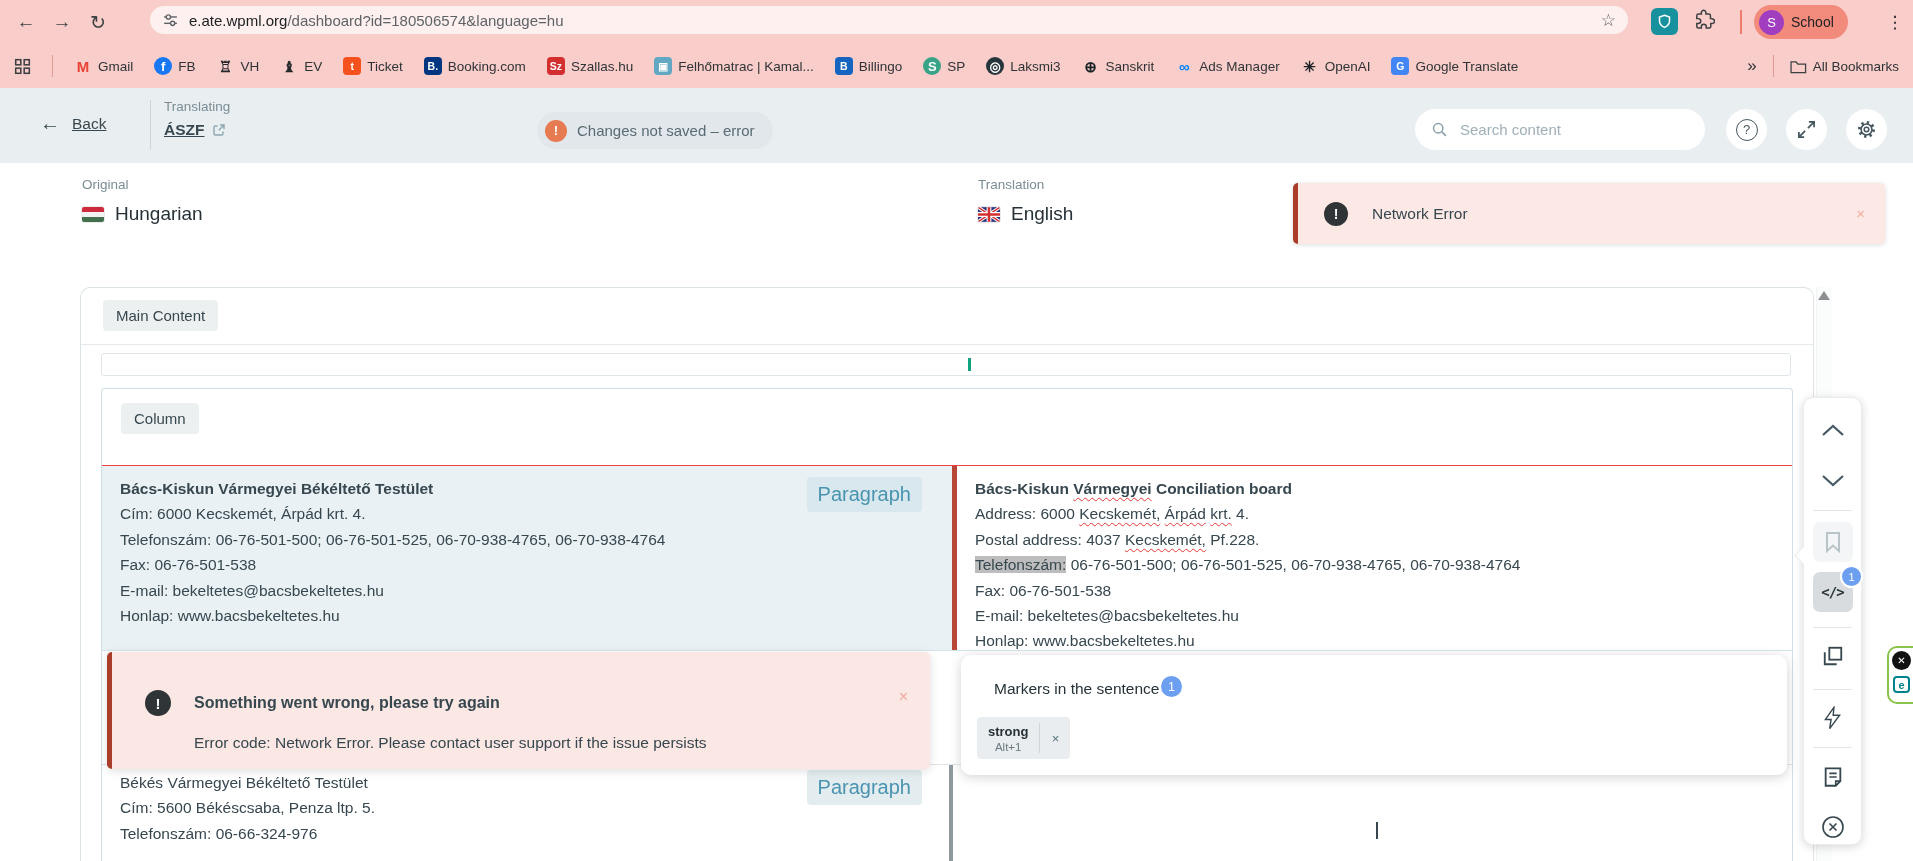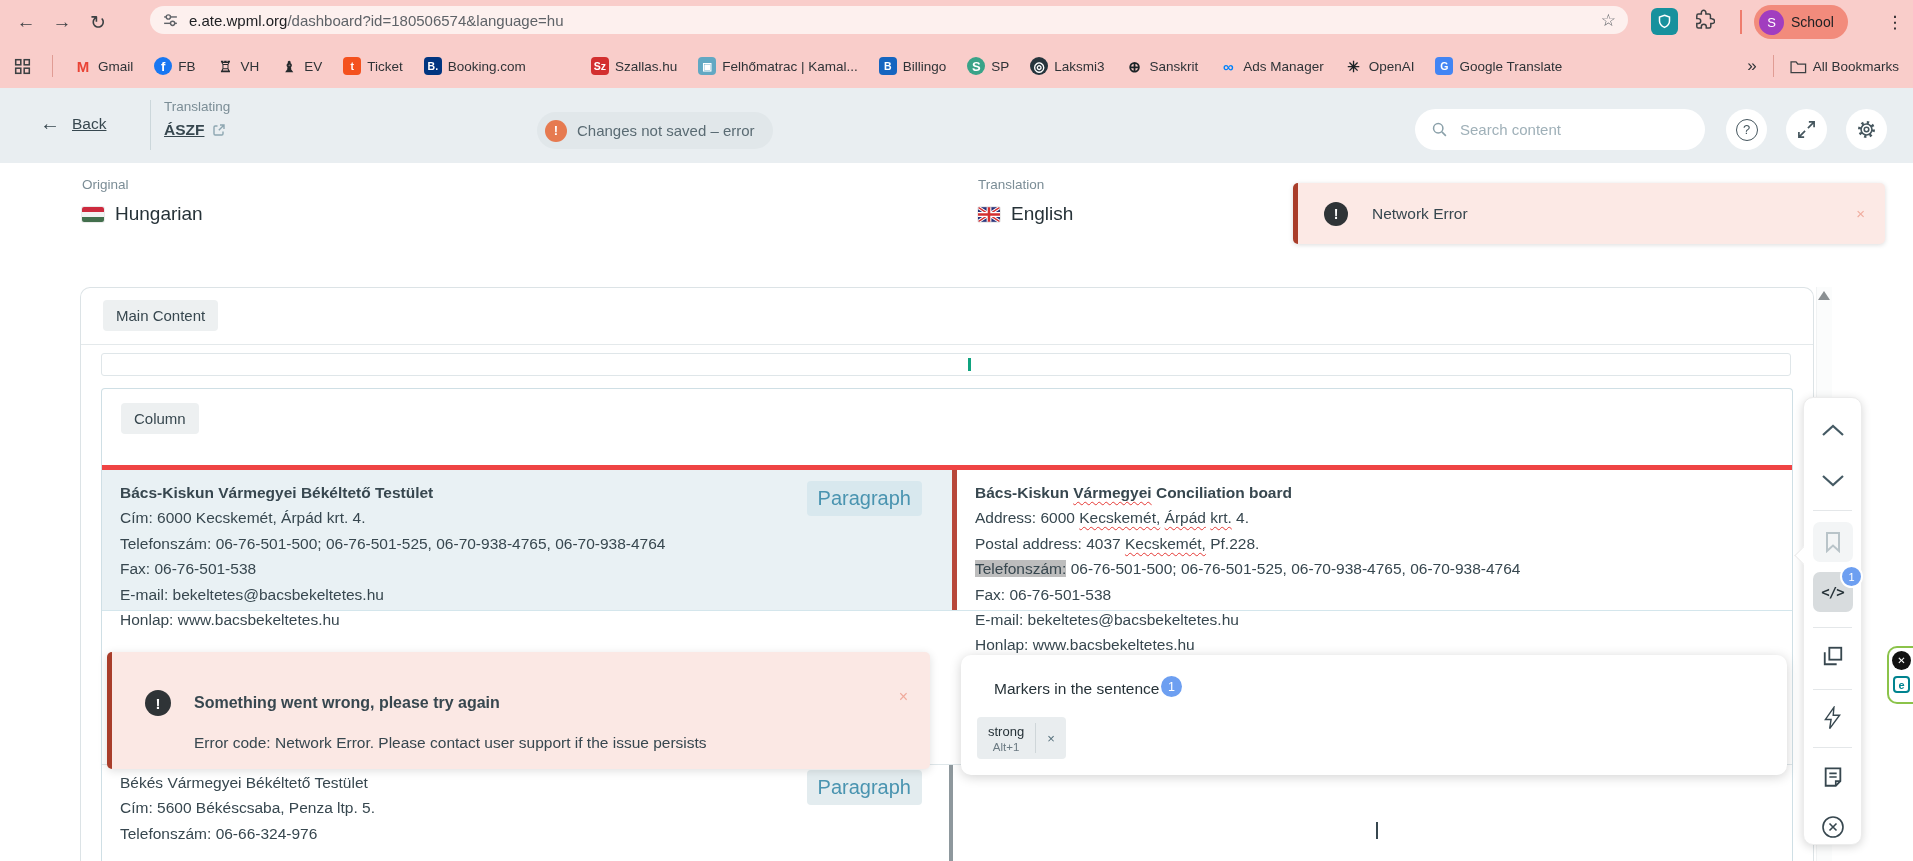--- a/index.html
+++ b/index.html
@@ -66,21 +66,21 @@
   .main-card{position:absolute;left:80px;top:287px;width:1734px;height:574px;background:#fff;border:1px solid #dce3e6;border-bottom:none;border-radius:10px 10px 0 0;box-sizing:border-box;}
   .chip{display:inline-block;background:#edf0f1;border-radius:4px;padding:7px 13px;font-size:15px;color:#37474f;}
   .mc-chip{position:absolute;left:22px;top:12px;}
   .mc-divider{position:absolute;left:0;top:56px;width:100%;border-top:1px solid #e4e9eb;}
   .empty-row{position:absolute;left:20px;top:65px;width:1690px;height:23px;border:1px solid #dfe6e9;border-radius:3px;box-sizing:border-box;}
   .cursor-mark{position:absolute;left:866px;top:4px;width:3px;height:13px;background:#0fa37f;}
   .column-box{position:absolute;left:20px;top:100px;width:1692px;height:473px;border:1px solid #cfdfe5;border-bottom:none;border-radius:4px 4px 0 0;box-sizing:border-box;}
   .col-chip{position:absolute;left:19px;top:14px;}
 
   .seg-row{position:absolute;left:0;width:1690px;}
-  .row1{top:76px;height:146px;border-top:5px solid #ef4444;border-bottom:1px solid #d4e6ec;box-sizing:border-box;text-decoration:underline;}
+  .row1{top:76px;height:186px;border-top:1px solid #ef4444;border-bottom:1px solid #d4e6ec;box-sizing:border-box;text-decoration:underline;}
   .row1 .cell-src{position:absolute;left:0;top:0;width:850px;height:100%;background:#e9f1f4;}
   .row1 .seg-div{position:absolute;left:850px;top:0;width:5px;height:100%;background:#b8473a;}
   .row1 .cell-tgt{position:absolute;left:855px;top:0;width:835px;height:100%;background:#fff;}
   .row2{top:375px;height:98px;border-top:1px solid #dfe7ea;box-sizing:border-box;}
   .row2 .cell-src{position:absolute;left:0;top:0;width:847px;height:100%;background:#fff;}
   .row2 .seg-div{position:absolute;left:847px;top:0;width:4px;height:100%;background:#8e989d;}
   .row2 .cell-tgt{position:absolute;left:851px;top:0;width:839px;height:100%;background:#fff;}
   .cell-text{padding:10px 100px 0 18px;font-size:15.5px;color:#37474f;}
   .tline{line-height:25.4px;white-space:nowrap;}
   .tline.bold{font-weight:bold;}
@@ -96,21 +96,21 @@
   .err-icon{position:absolute;left:33px;top:38px;width:26px;height:26px;border-radius:50%;background:#2f3437;color:#fff;font-weight:bold;font-size:15px;display:flex;align-items:center;justify-content:center;}
   .err-title{position:absolute;left:82px;top:42px;font-size:16px;font-weight:bold;color:#37474f;}
   .err-body{position:absolute;left:82px;top:82px;font-size:15.5px;color:#37474f;}
   .err-x{position:absolute;right:22px;top:36px;color:#f0a99b;font-size:16px;cursor:pointer;}
 
   .markers-panel{position:absolute;left:961px;top:655px;width:826px;height:120px;background:#fff;border-radius:10px;box-shadow:0 2px 12px rgba(0,0,0,.18);z-index:7;}
   .mk-title{position:absolute;left:33px;top:25px;font-size:15.5px;color:#263238;}
   .mk-badge{position:absolute;left:200px;top:21px;width:21px;height:21px;border-radius:50%;background:#6d9ff1;color:#fff;font-size:12.5px;display:flex;align-items:center;justify-content:center;}
   .mk-chip{position:absolute;left:16px;top:62px;height:42px;background:#e9edef;border-radius:4px;display:flex;align-items:stretch;}
   .mk-cell{display:flex;flex-direction:column;align-items:center;justify-content:center;padding:0 11px;}
-  .mk-name{font-size:13px;font-weight:normal;color:#263238;}
+  .mk-name{font-size:13px;font-weight:bold;color:#263238;}
   .mk-short{font-size:11.5px;color:#6b7a82;margin-top:2px;}
   .mk-sep{width:1px;background:#cfd6d9;margin:6px 0;}
   .mk-x{display:flex;align-items:center;justify-content:center;width:30px;color:#546e7a;font-size:13px;cursor:pointer;}
 
   
   .scroll-track{position:absolute;left:1816px;top:287px;width:15px;height:574px;background:#fbfcfc;border-left:1px solid #f1f3f4;}
   .scroll-up{position:absolute;left:1818px;top:291px;width:0;height:0;border-left:6px solid transparent;border-right:6px solid transparent;border-bottom:9px solid #8a8f92;}
   .side-panel{position:absolute;left:1803px;top:397px;width:59px;height:448px;background:#fff;border:1px solid #ececec;border-radius:10px;box-shadow:0 2px 10px rgba(0,0,0,.16);z-index:8;box-sizing:border-box;}
   .sp-item{position:absolute;left:50%;transform:translateX(-50%);display:flex;align-items:center;justify-content:center;cursor:pointer;}
   .sp-div{position:absolute;left:9px;width:39px;border-top:1px solid #e4e7e9;}
@@ -194,21 +194,21 @@
         </span>
         <span class="bm-item">
           <span class="bm-ico rounded" style="color: rgb(255, 255, 255); background: rgb(244, 81, 30);">t</span>
           <span>Ticket</span>
         </span>
         <span class="bm-item">
           <span class="bm-ico rounded" style="color: rgb(255, 255, 255); background: rgb(0, 53, 128);">B.</span>
           <span>Booking.com</span>
         </span>
         <span class="bm-item">
-          <span class="bm-ico rounded" style="color: rgb(255, 255, 255); background: rgb(211, 47, 47); margin-left: 44px;">Sz</span>
+          <span class="bm-ico rounded" style="color: rgb(255, 255, 255); background: rgb(211, 47, 47);">Sz</span>
           <span>Szallas.hu</span>
         </span>
         <span class="bm-item">
           <span class="bm-ico rounded" style="color: rgb(255, 255, 255); background: rgb(98, 168, 195);">▣</span>
           <span>Felhőmatrac | Kamal...</span>
         </span>
         <span class="bm-item">
           <span class="bm-ico rounded" style="color: rgb(255, 255, 255); background: rgb(21, 101, 192);">B</span>
           <span>Billingo</span>
         </span>

